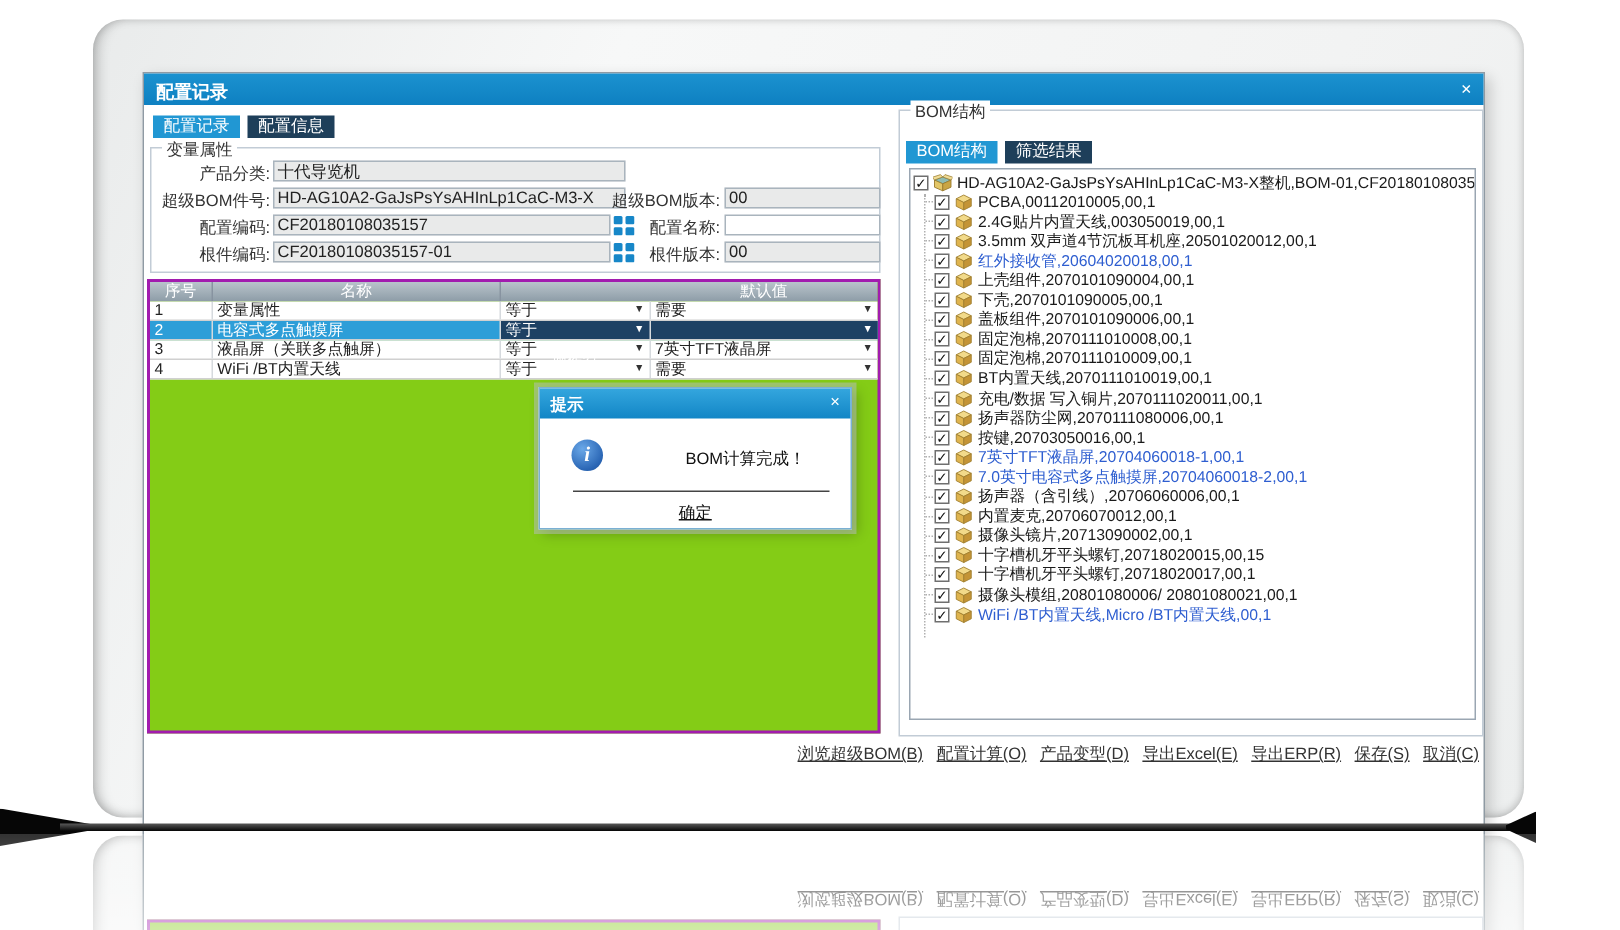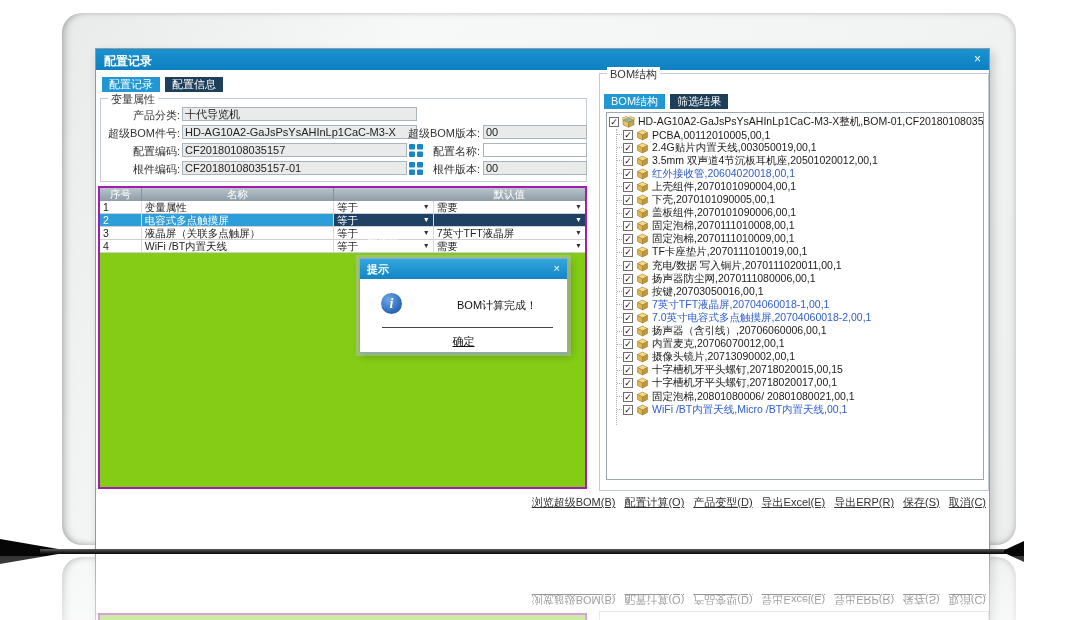--- a/index.html
+++ b/index.html
@@ -356,21 +356,21 @@
     <span class="lbl">固定泡棉,2070111010009,00,1</span>
   </div>
               <div class="titem child">
     <span class="cb"></span>
     <svg class="ticon part" viewBox="0 0 13 12">
       <path d="M1.5 3.5 L6.5 1 L11.5 3.5 L6.5 6 Z" fill="#f2da8a" stroke="#a08030" stroke-width="0.6"></path>
       <path d="M1.5 3.5 L1.5 8.5 L6.5 11 L6.5 6 Z" fill="#dfb44e" stroke="#a08030" stroke-width="0.6"></path>
       <path d="M11.5 3.5 L11.5 8.5 L6.5 11 L6.5 6 Z" fill="#c49436" stroke="#a08030" stroke-width="0.6"></path>
     </svg>
 
-    <span class="lbl">TF卡座垫片,2070111010019,00,1</span>
+    <span class="lbl">BT内置天线,2070111010019,00,1</span>
   </div>
               <div class="titem child">
     <span class="cb"></span>
     <svg class="ticon part" viewBox="0 0 13 12">
       <path d="M1.5 3.5 L6.5 1 L11.5 3.5 L6.5 6 Z" fill="#f2da8a" stroke="#a08030" stroke-width="0.6"></path>
       <path d="M1.5 3.5 L1.5 8.5 L6.5 11 L6.5 6 Z" fill="#dfb44e" stroke="#a08030" stroke-width="0.6"></path>
       <path d="M11.5 3.5 L11.5 8.5 L6.5 11 L6.5 6 Z" fill="#c49436" stroke="#a08030" stroke-width="0.6"></path>
     </svg>
 
     <span class="lbl">充电/数据 写入铜片,2070111020011,00,1</span>
@@ -466,21 +466,21 @@
     <span class="lbl">十字槽机牙平头螺钉,20718020017,00,1</span>
   </div>
               <div class="titem child">
     <span class="cb"></span>
     <svg class="ticon part" viewBox="0 0 13 12">
       <path d="M1.5 3.5 L6.5 1 L11.5 3.5 L6.5 6 Z" fill="#f2da8a" stroke="#a08030" stroke-width="0.6"></path>
       <path d="M1.5 3.5 L1.5 8.5 L6.5 11 L6.5 6 Z" fill="#dfb44e" stroke="#a08030" stroke-width="0.6"></path>
       <path d="M11.5 3.5 L11.5 8.5 L6.5 11 L6.5 6 Z" fill="#c49436" stroke="#a08030" stroke-width="0.6"></path>
     </svg>
 
-    <span class="lbl">固定泡棉,20801080006/ 20801080021,00,1</span>
+    <span class="lbl">摄像头模组,20801080006/ 20801080021,00,1</span>
   </div>
               <div class="titem child hl">
     <span class="cb"></span>
     <svg class="ticon part" viewBox="0 0 13 12">
       <path d="M1.5 3.5 L6.5 1 L11.5 3.5 L6.5 6 Z" fill="#f2da8a" stroke="#a08030" stroke-width="0.6"></path>
       <path d="M1.5 3.5 L1.5 8.5 L6.5 11 L6.5 6 Z" fill="#dfb44e" stroke="#a08030" stroke-width="0.6"></path>
       <path d="M11.5 3.5 L11.5 8.5 L6.5 11 L6.5 6 Z" fill="#c49436" stroke="#a08030" stroke-width="0.6"></path>
     </svg>
 
     <span class="lbl">WiFi /BT内置天线,Micro /BT内置天线,00,1</span>

